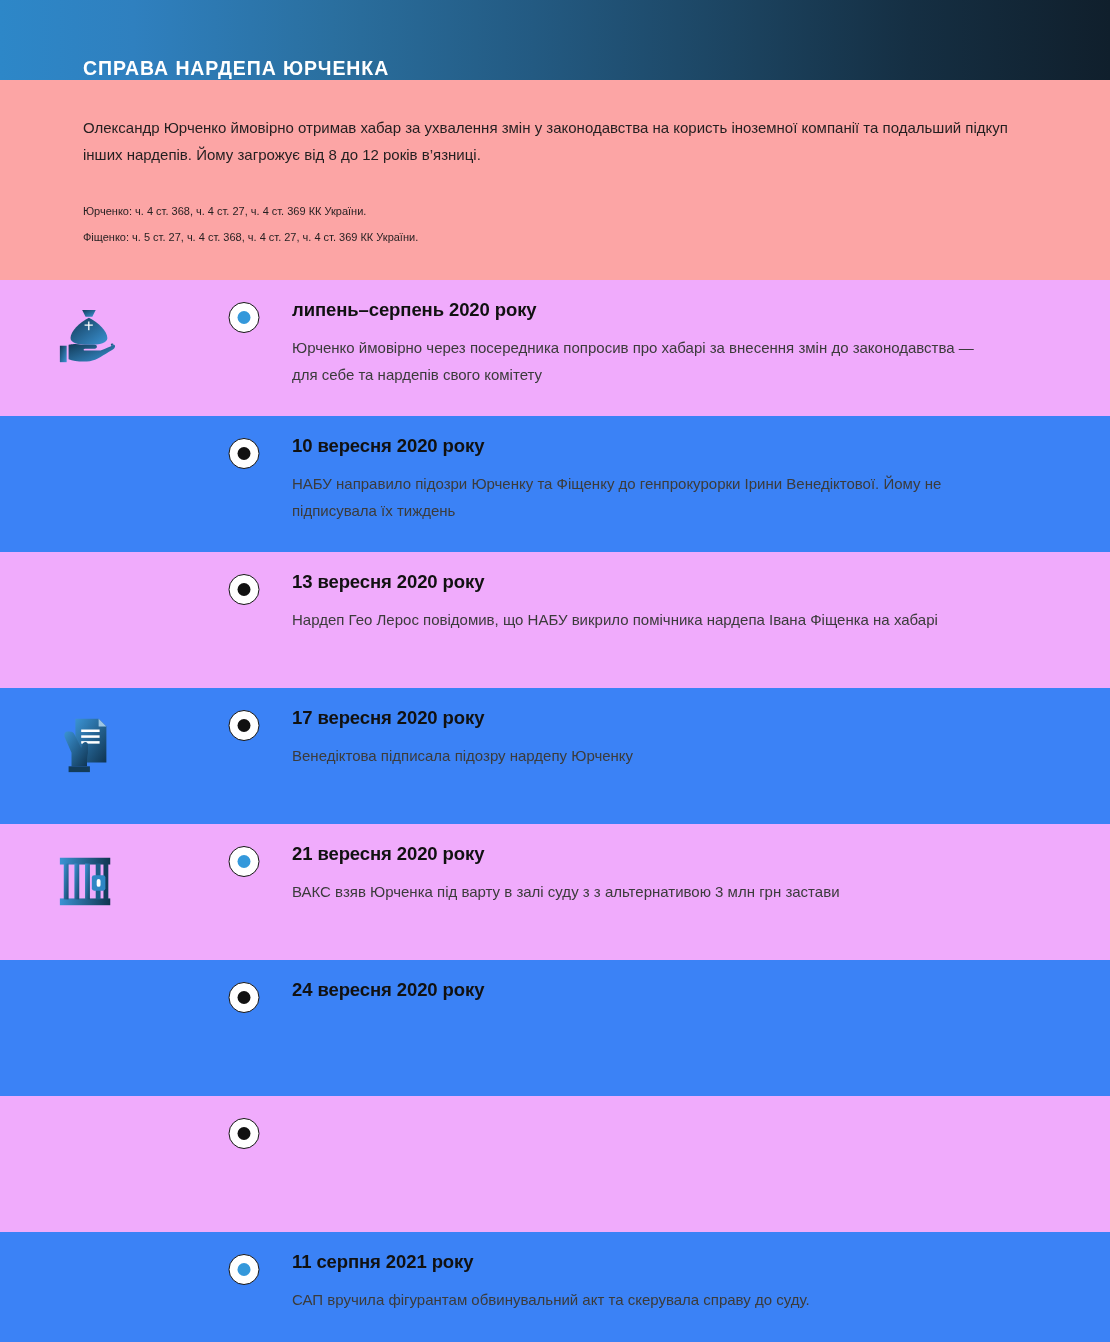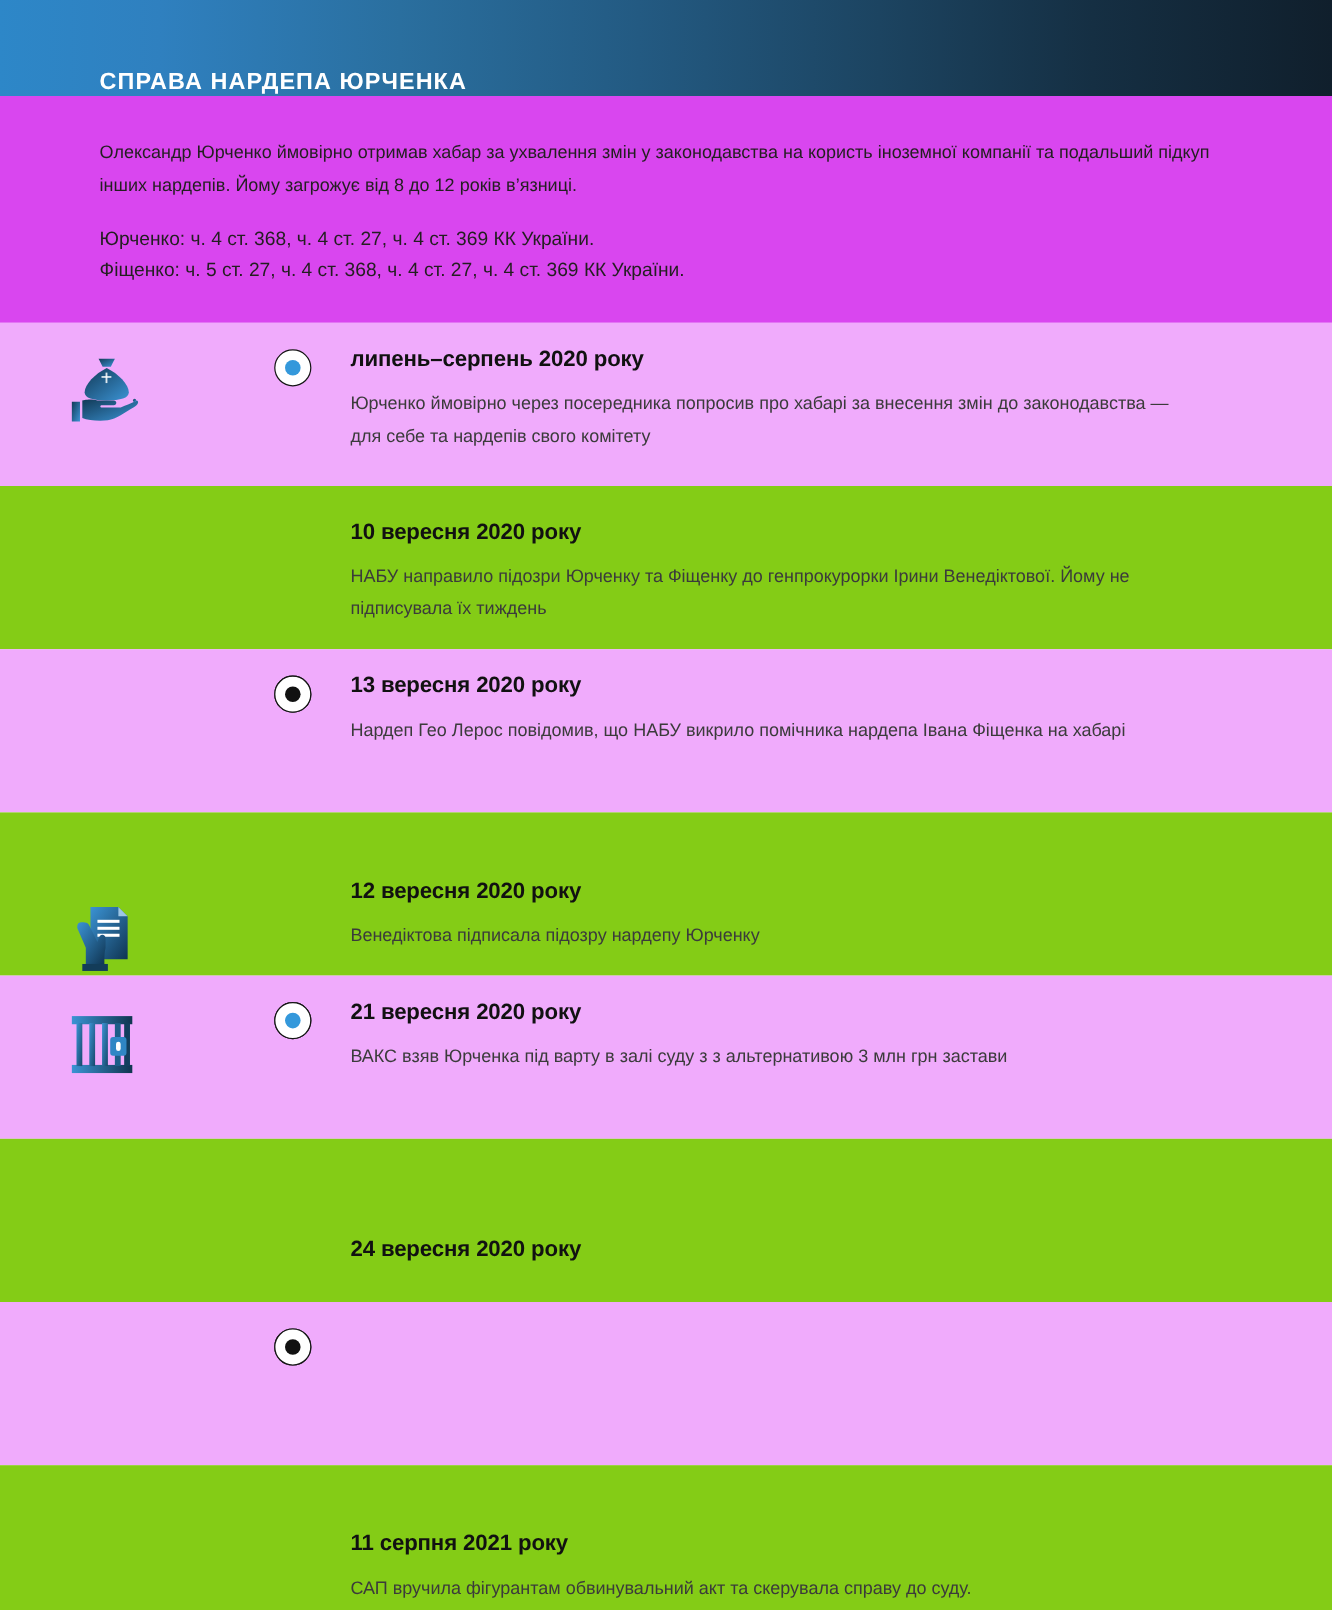--- a/index.html
+++ b/index.html
@@ -30,48 +30,48 @@
     color: #ffffff;
     font-size: 19.5px;
     font-weight: bold;
     letter-spacing: 0.9px;
     text-transform: uppercase;
   }
 
   
   .intro {
     padding: 34px 83px 0 83px;
-    background: #d946ef;
+    background: #fca5a5;
   }
   .intro-lead {
     font-size: 15px;
     line-height: 27px;
     color: #231f20;
     max-width: 1010px;
   }
   .intro-charges {
-    margin-top: 19px;
-    font-size: 16px;
+    margin-top: 30px;
+    font-size: 11px;
     line-height: 26px;
     color: #231f20;
   }
   .intro-spacer { height: 30px; }
 
   
   .timeline {
     position: relative;
   }
   .row {
     position: relative;
     display: flex;
     align-items: flex-start;
     min-height: 136px;
   }
   .row.shade { background: #f0abfc; }
-  .row.plain { background: #84cc16; align-items: flex-end; }
+  .row.plain { background: #3b82f6; }
 
   .col-icon {
     width: 195px;
     flex: 0 0 195px;
     position: relative;
     padding-top: 26px;
     display: flex;
     justify-content: center;
   }
   .icon-box {
@@ -236,21 +236,21 @@
             </svg>
           </div>
         </div>
         <div class="col-marker">
           <div class="conn"></div>
           <div class="marker">
             <div class="dot"></div>
           </div>
         </div>
         <div class="col-body">
-          <div class="ev-date">12 вересня 2020 року</div>
+          <div class="ev-date">17 вересня 2020 року</div>
           <div class="ev-desc">Венедіктова підписала підозру нардепу Юрченку</div>
         </div>
       </div>
       <div class="row shade">
         <div class="col-icon">
           <div class="icon-box">
             <svg viewBox="0 0 64 64">
               <defs>
                 <linearGradient id="gC" x1="0" y1="0" x2="1" y2="0">
                   <stop offset="0" stop-color="#3b93d4"></stop>

